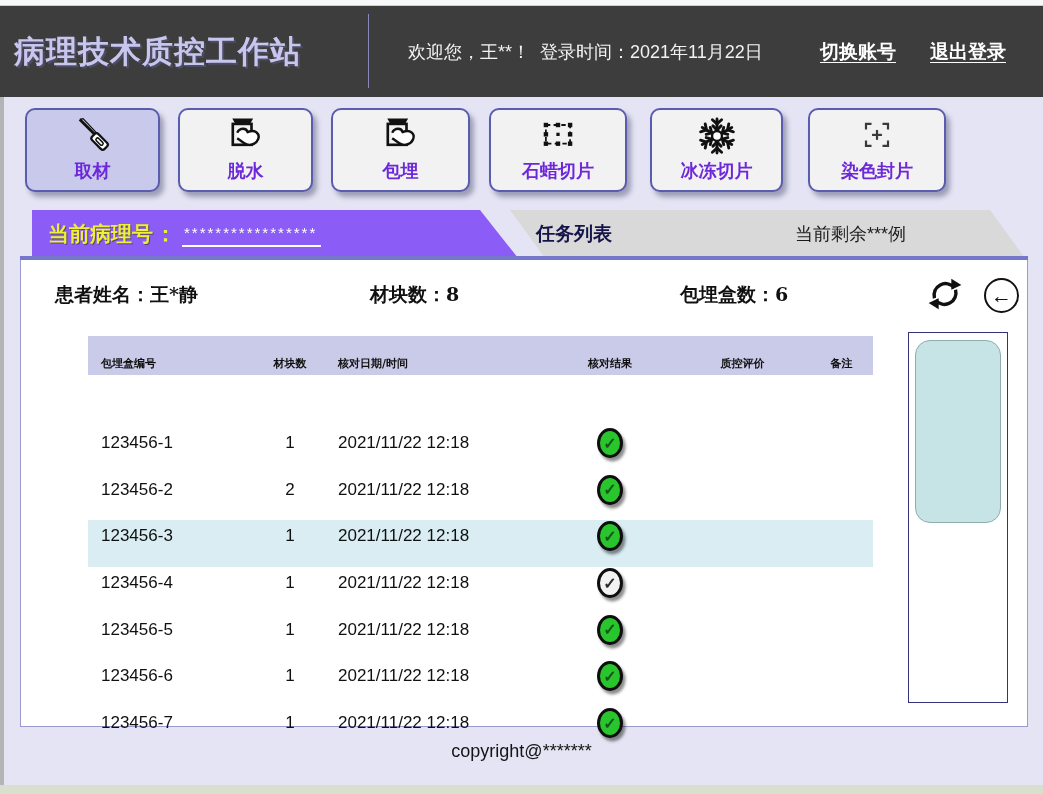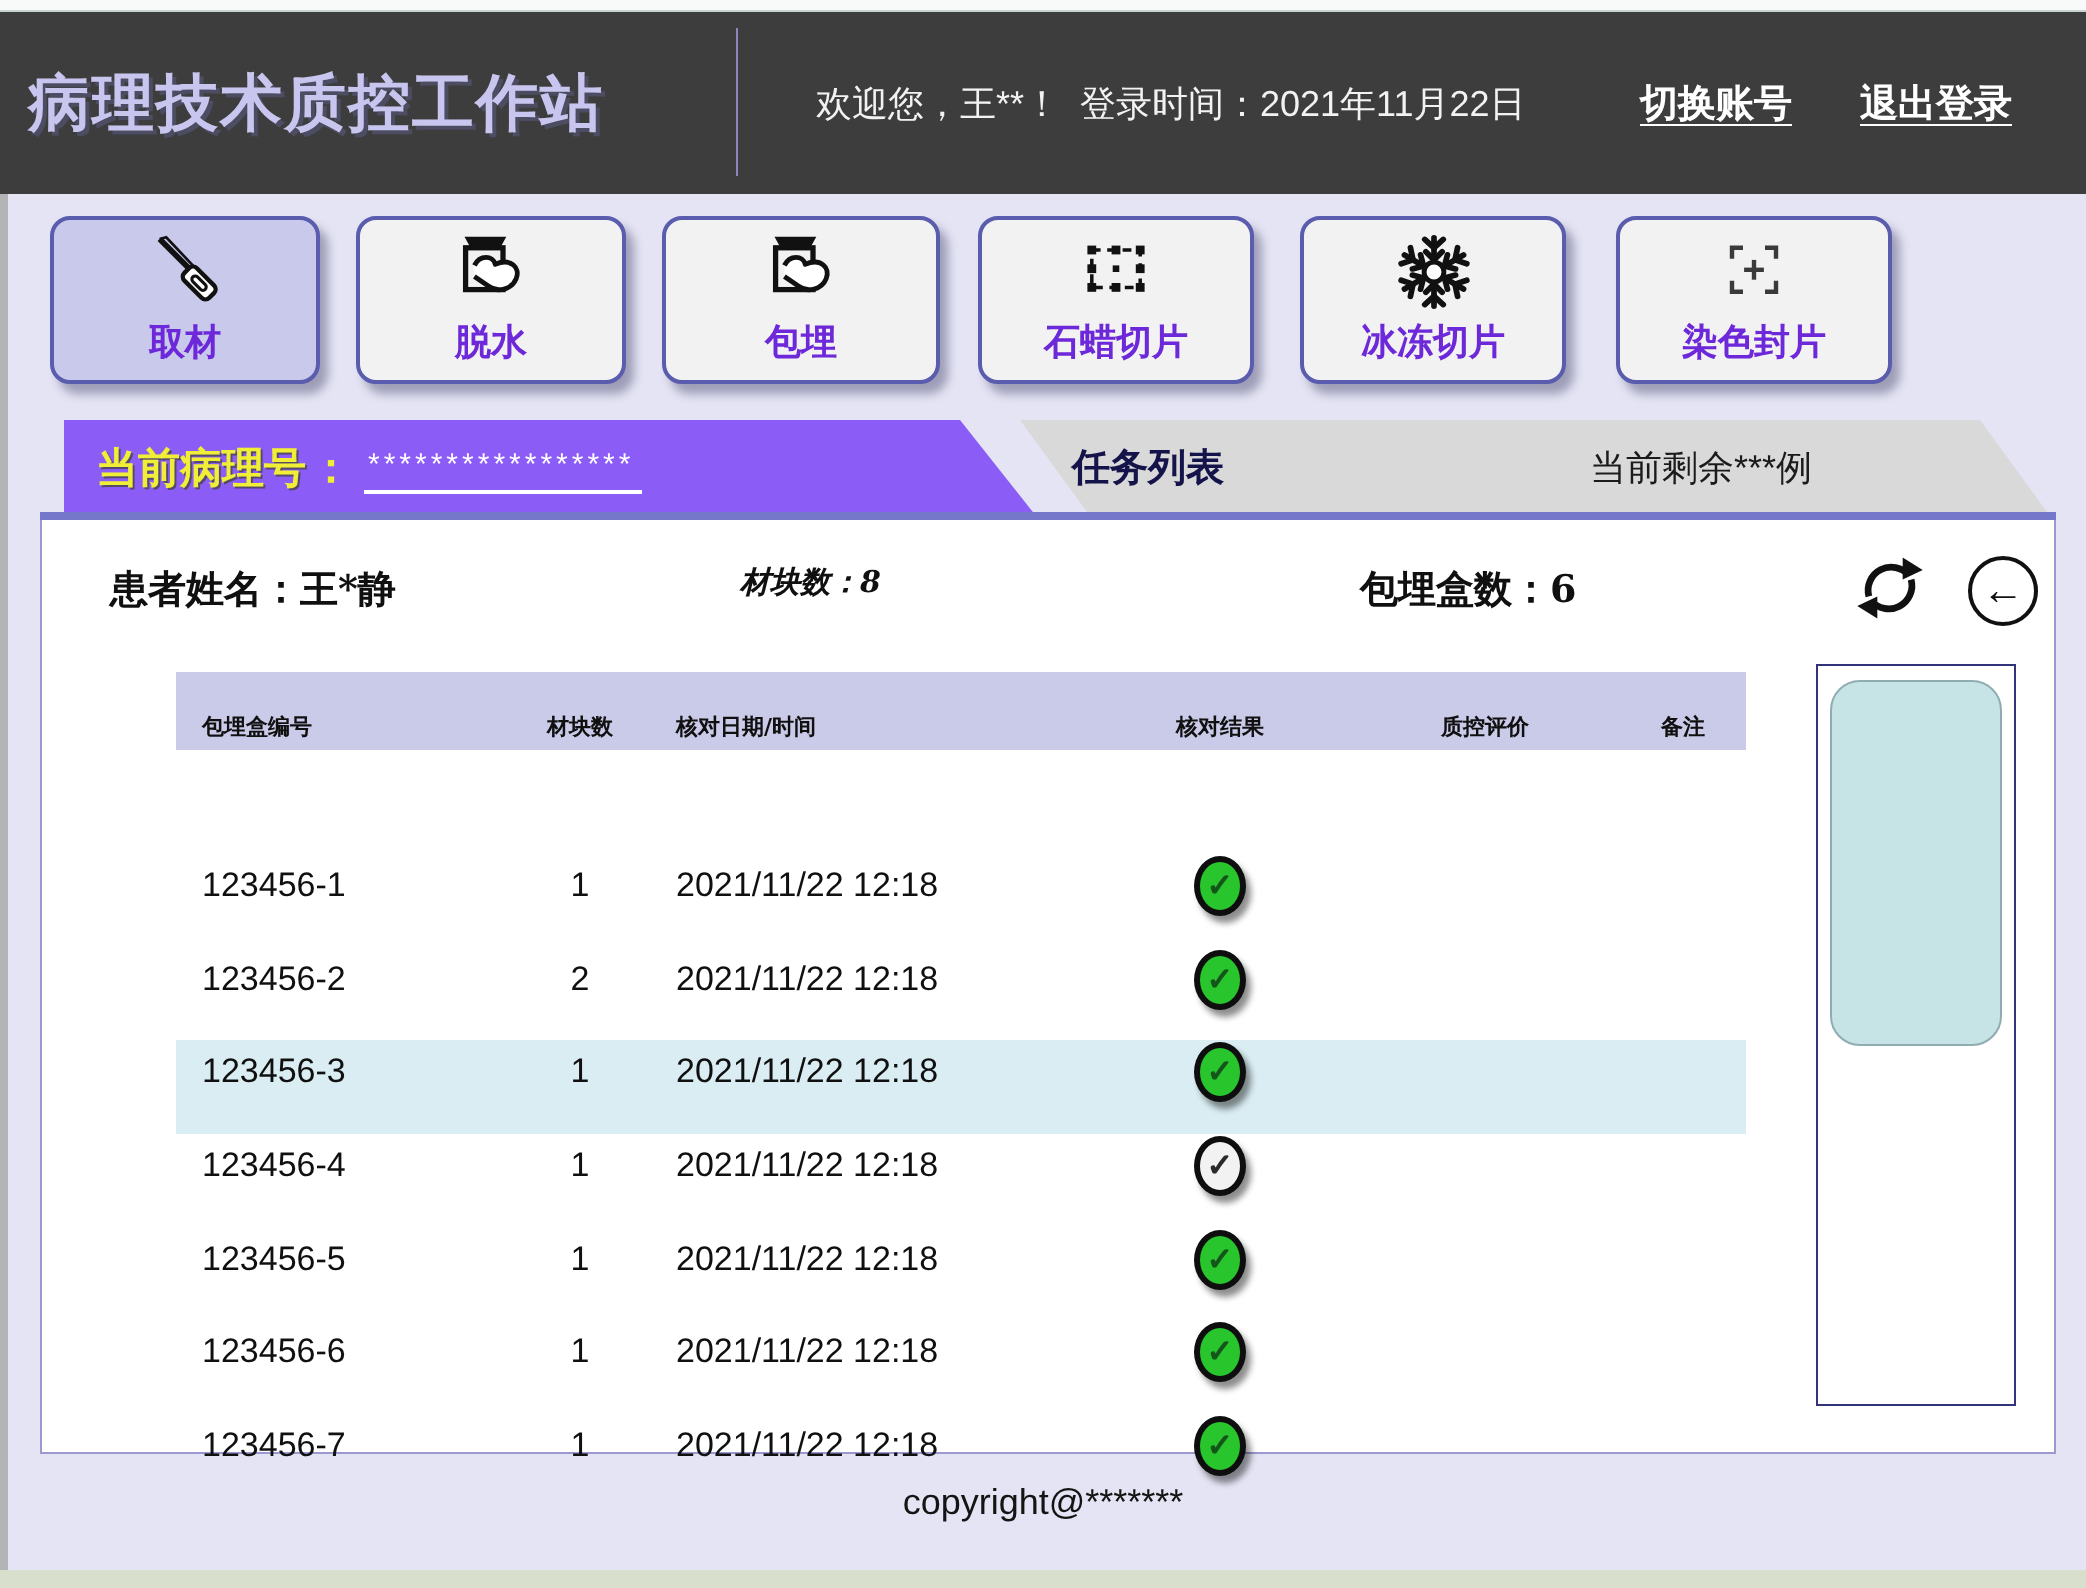--- a/index.html
+++ b/index.html
@@ -50,21 +50,21 @@
                 font-size:19px; font-weight:bold; color:#14144a; cursor:pointer; }
   .remaining-label { position:absolute; left:297px; top:50%; transform:translateY(-50%);
                      font-size:18px; color:#1b1b1b; }
   .tab-underline { position:absolute; left:20px; top:256px; width:1008px; height:4px; background:#7577cb; }
 
   
   .panel { position:absolute; left:20px; top:260px; width:1008px; height:467px;
            background:#ffffff; border:1px solid #9a9ad0; border-top:none; }
   .serif-b { font-family:"DejaVu Serif","Liberation Serif",serif; font-weight:bold; color:#101010; }
   .p-name  { position:absolute; left:34px;  top:22px; font-size:19px; }
-  .p-block { position:absolute; left:349px; top:22px; font-size:15px;font-style:italic; }
+  .p-block { position:absolute; left:349px; top:22px; font-size:19px; }
   .p-box   { position:absolute; left:659px; top:22px; font-size:19px; }
 
   .refresh-top { position:absolute; left:905px; top:15px; width:38px; height:38px; cursor:pointer; }
   .back-btn { position:absolute; left:963px; top:18px; width:35px; height:35px; border:2px solid #111;
               border-radius:50%; background:#fff; display:flex; align-items:center; justify-content:center;
               font-size:21px; font-weight:bold; color:#111; cursor:pointer; }
 
   
   .thead { position:absolute; left:67px; top:76px; width:785px; height:39px; background:#cacae9;
            display:grid; grid-template-columns:167px 70px 220px 130px 135px 63px; align-items:center; }

